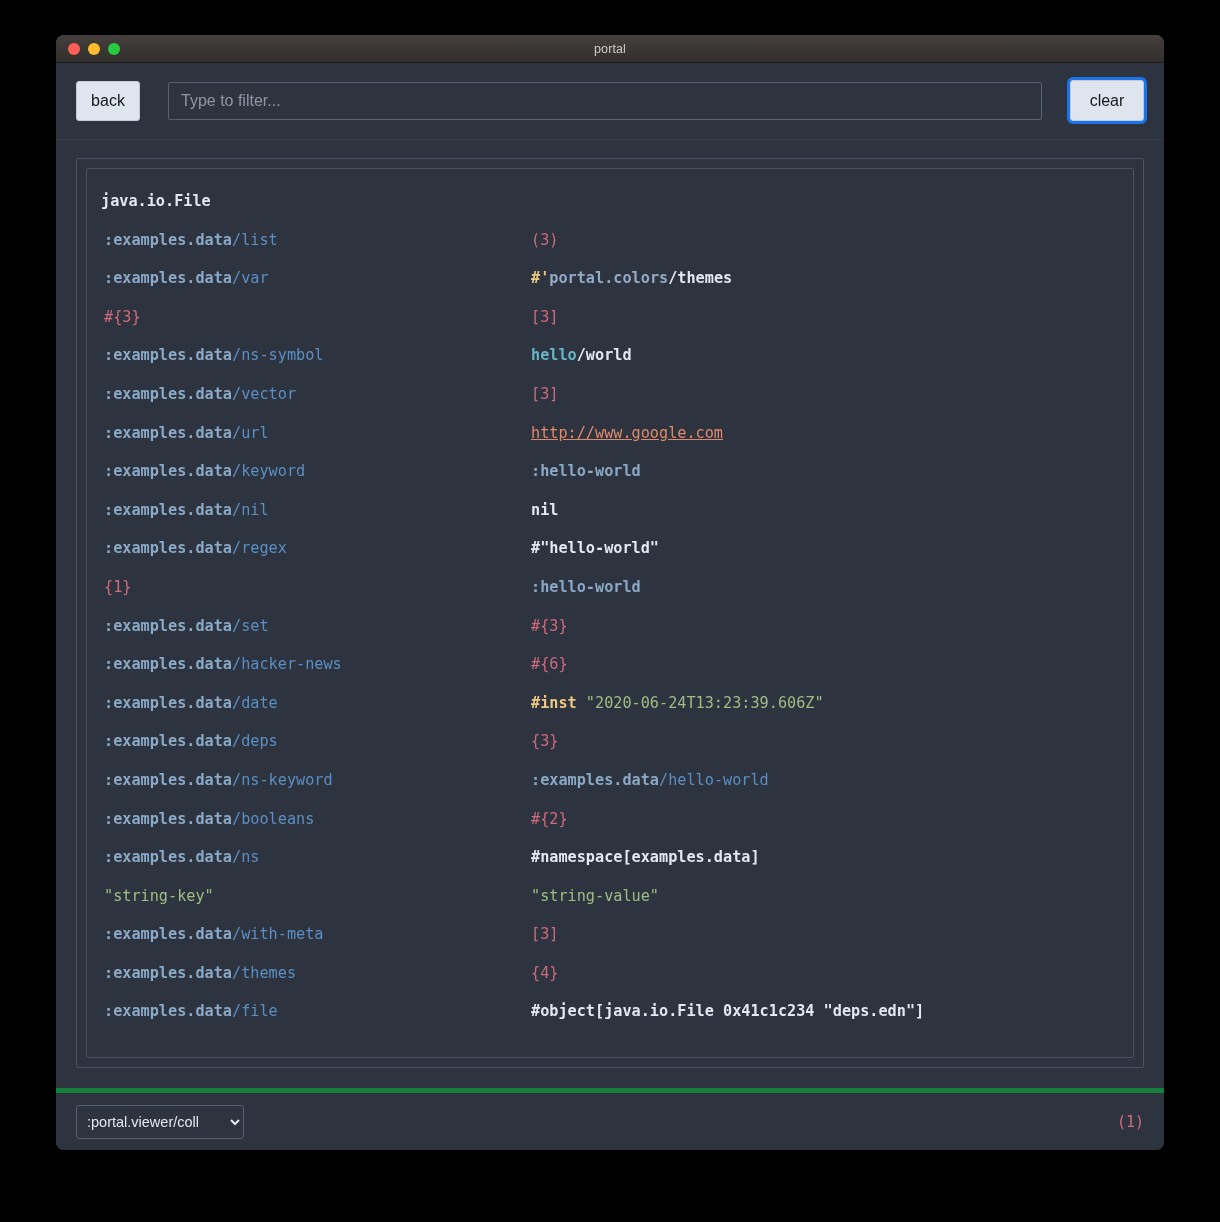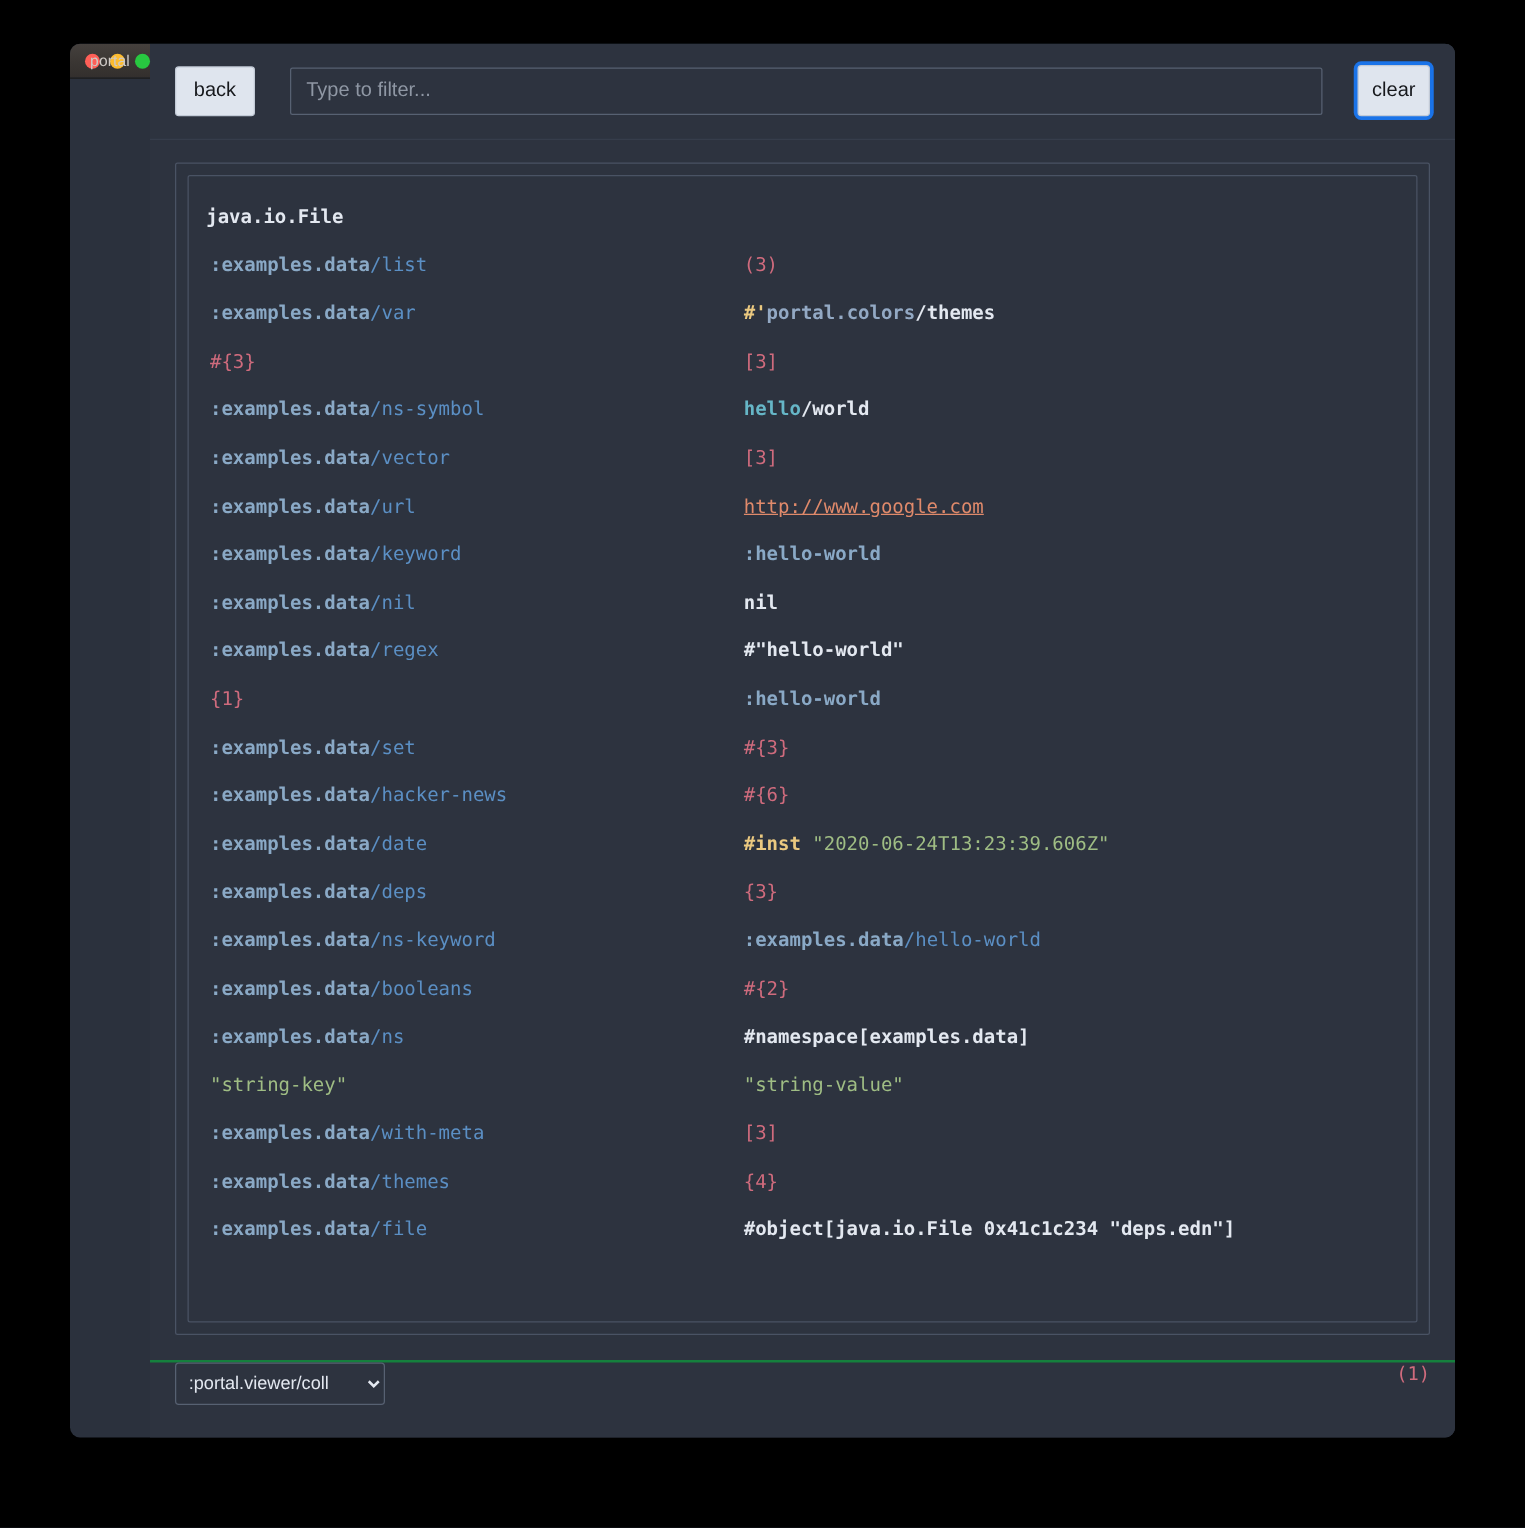--- a/index.html
+++ b/index.html
@@ -13,21 +13,21 @@
   }
 
   
   #window {
     position: absolute;
     left: 56px; top: 35px;
     width: 1108px; height: 1115px;
     border-radius: 8px;
     overflow: hidden;
     box-shadow: 0 10px 40px rgba(0,0,0,0.75);
-    display: flex; flex-direction: row;
+    display: flex; flex-direction: column;
     background: #2b313d;
   }
   #titlebar {
     position: relative;
     height: 28px; flex: 0 0 28px;
     background: linear-gradient(to bottom, #45403d 0%, #3a3633 55%, #332f2d 100%);
     border-bottom: 1px solid #1d1b1a;
     display: flex; align-items: center;
   }
   #traffic { display: flex; gap: 8px; margin-left: 12px; }
@@ -76,21 +76,21 @@
     border: 1px solid #576172;
     border-radius: 2px;
     color: #e3e8f0;
     font-size: 16px;
     padding: 0 12px;
     font-family: "Liberation Sans", sans-serif;
     outline: none;
   }
   #filter-input::placeholder { color: #8f97a4; }
   #clear-button {
-    width: 58px; height: 41px;
+    width: 74px; height: 41px;
     background: #dfe5ee;
     color: #16181c;
     border: 1px solid #c2cad6;
     border-radius: 3px;
     font-size: 16px;
     font-family: "Liberation Sans", sans-serif;
     cursor: pointer;
     padding: 0;
     box-shadow: 0 0 0 3px #1a73e8;
   }
@@ -146,23 +146,23 @@
   .t-sym-ns       { color: #66b6c7; font-weight: bold; }
   .t-var-ns       { color: #93a9c4; font-weight: bold; text-align: right; }
   .t-nil          { color: #e3e8f0; font-weight: bold; }
   .t-url          { color: #e08a6b; text-decoration: underline; cursor: pointer; }
   .t-plain        { color: #e3e8f0; font-weight: bold; }
 
   
   #footer {
     flex: 0 0 auto;
     height: 62px;
-    border-top: 2px solid #15803d;
-    background: #2d333f;
-    display: flex; align-items: flex-start;
+    border-top: 5px solid #15803d;
+    background: #2d333f;
+    display: flex; align-items: center;
     padding: 0 20px;
     gap: 12px;
   }
   #viewer-select {
     width: 168px; height: 34px;
     background: #2d333f;
     color: #e3e8f0;
     border: 1px solid #576172;
     border-radius: 3px;
     font-size: 14.5px;

